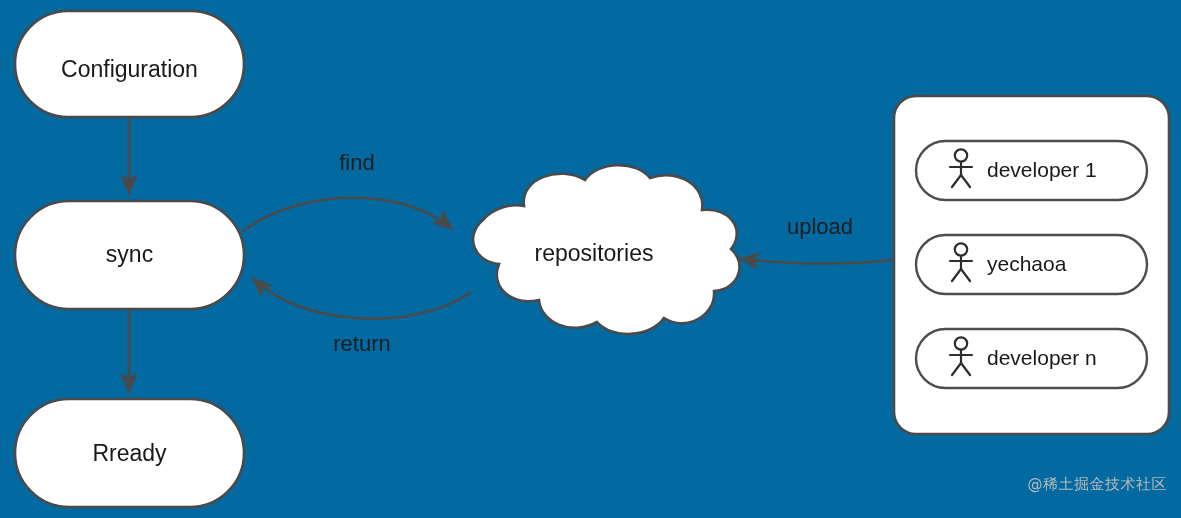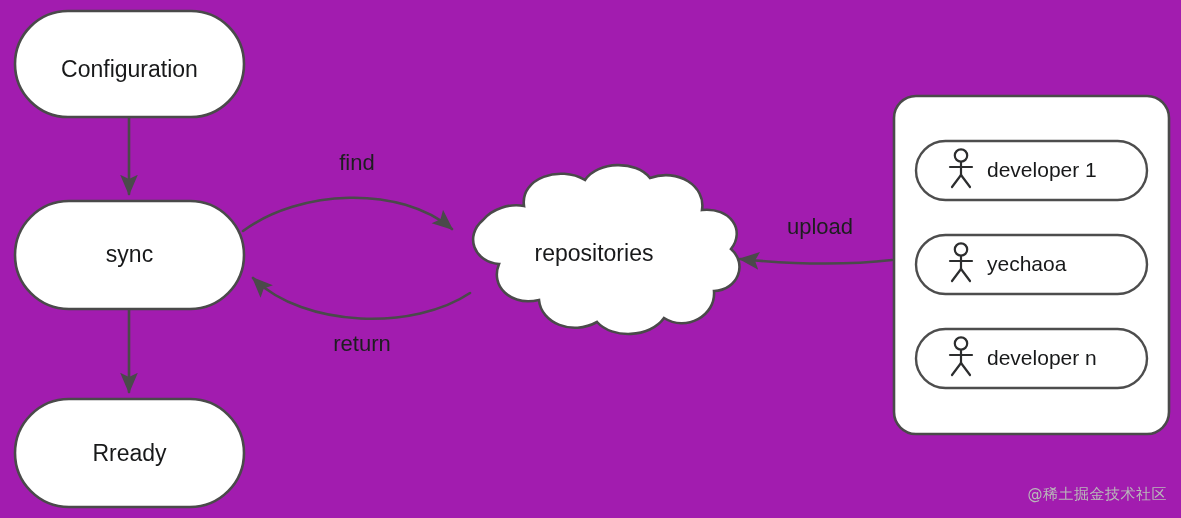--- a/index.html
+++ b/index.html
@@ -8,21 +8,21 @@
     padding: 0;
     background: #ffffff;
   }
   body {
     font-family: "Liberation Sans", "DejaVu Sans", sans-serif;
   }
   #canvas {
     position: relative;
     width: 1181px;
     height: 518px;
-    background: #a21caf;
+    background: #0369a1;
     overflow: hidden;
   }
   #diagram-svg {
     position: absolute;
     top: 0;
     left: 0;
     width: 1181px;
     height: 518px;
   }
   .node-text {
@@ -68,21 +68,21 @@
     stroke-linecap: round;
   }
   .actor-head {
     fill: none;
     stroke: #2c2d2e;
     stroke-width: 2.2;
   }
   .watermark {
     position: absolute;
     right: 14px;
-    bottom: 14px;
+    bottom: 24px;
     font-family: "DejaVu Sans", "Liberation Sans", sans-serif;
     font-size: 15px;
     color: #b9b9b9;
     letter-spacing: 0.5px;
     white-space: nowrap;
     text-align: center;
   }
 </style>
 </head>
 <body>

